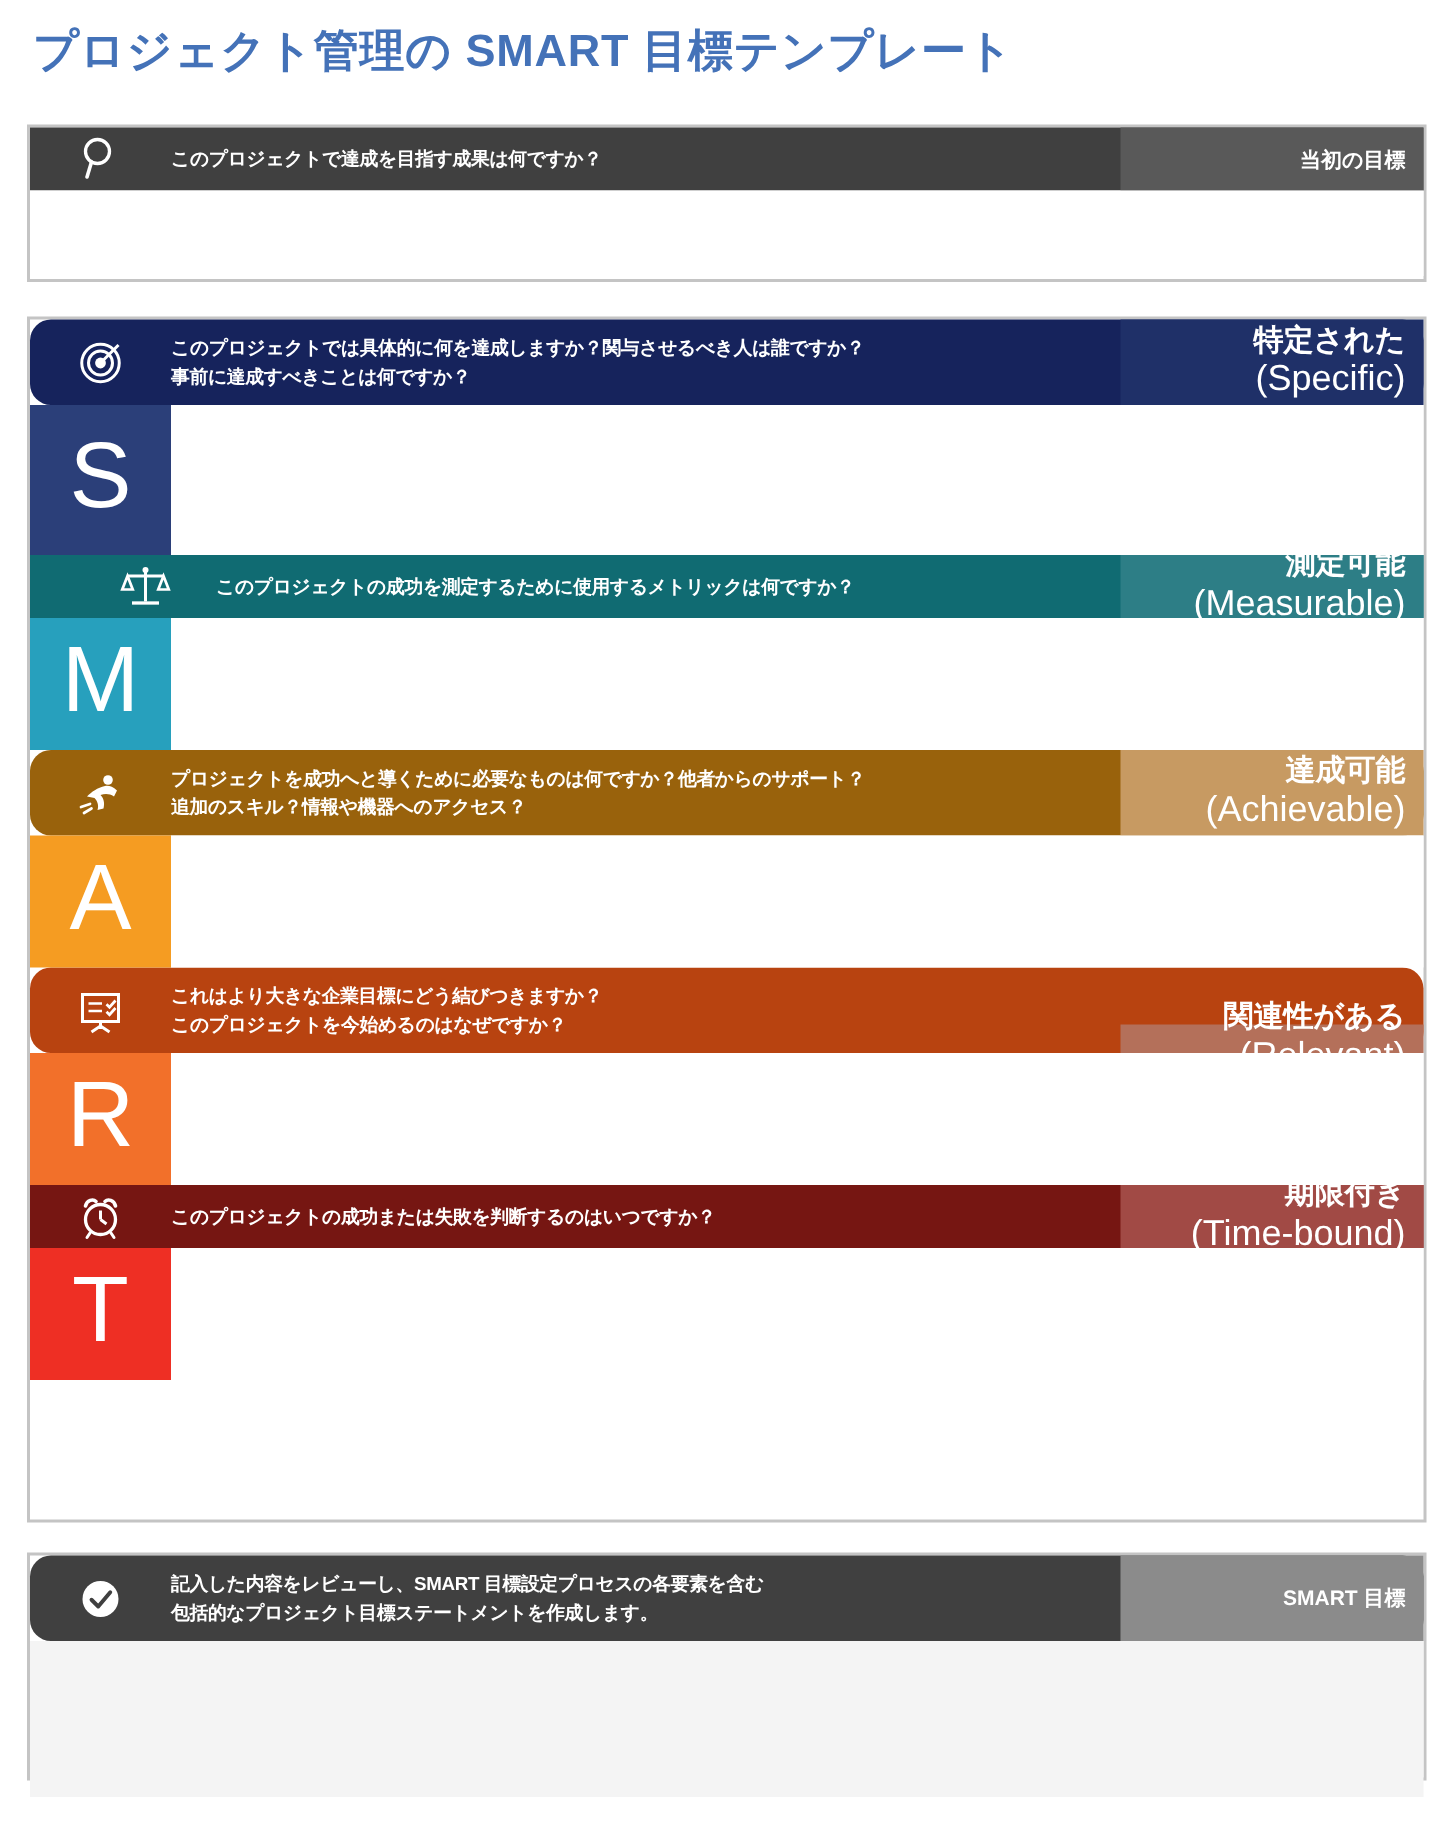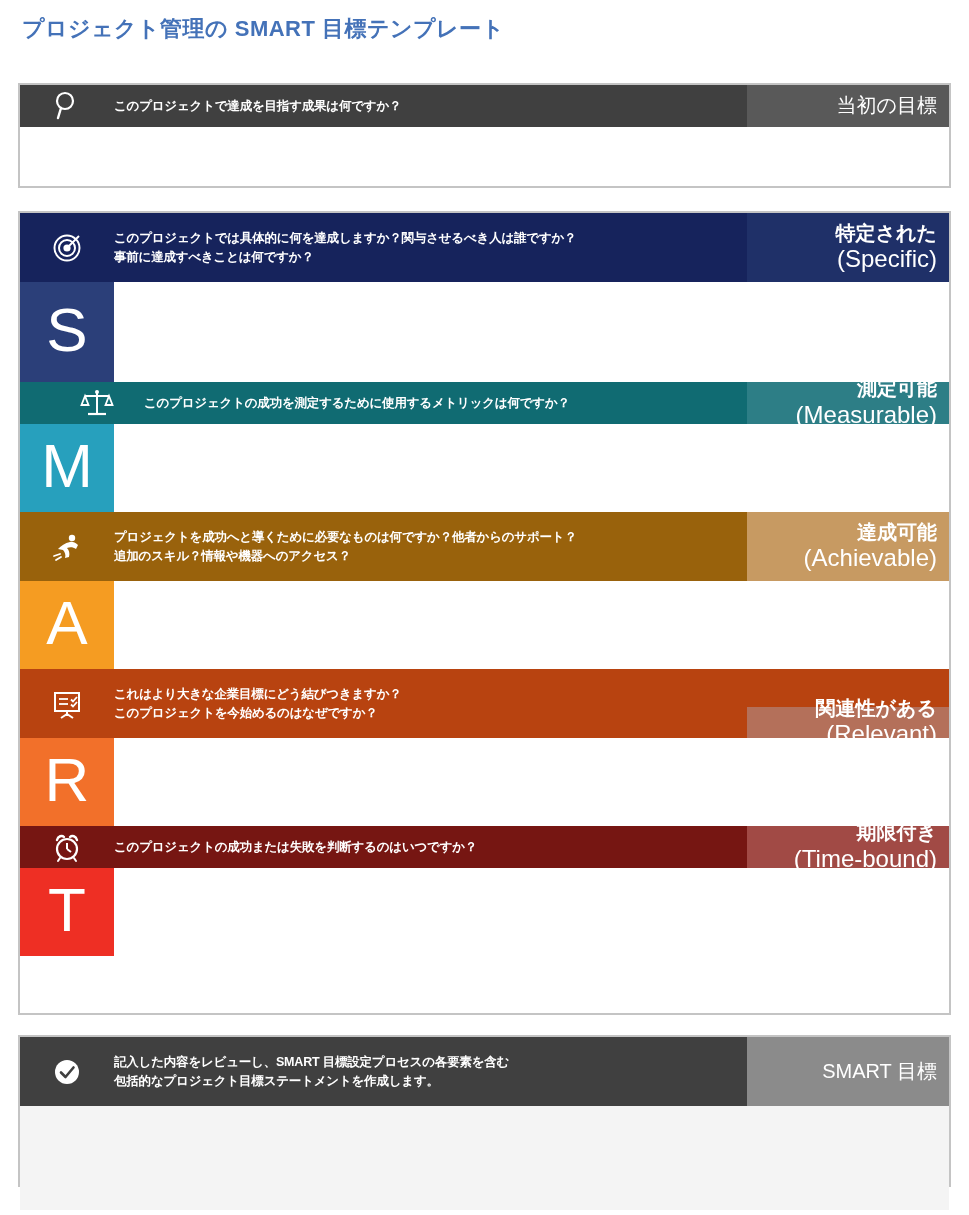--- a/index.html
+++ b/index.html
@@ -19,21 +19,21 @@
     width: 969px;
     height: 1215px;
     box-sizing: border-box;
   }
 
   
   .title {
     position: absolute;
     left: 22px;
     top: 14px;
-    font-size: 22px;
+    font-size: 30px;
     font-weight: bold;
     color: #4472b8;
     letter-spacing: 0.5px;
     white-space: nowrap;
   }
 
   
   .card {
     position: absolute;
     left: 18px;
@@ -43,21 +43,21 @@
     background: #ffffff;
   }
 
   .bar {
     display: flex;
     align-items: stretch;
     height: 42px;
     width: 100%;
     box-sizing: border-box;
   }
-  .bar.tall { height: 69px; }
+  .bar.tall { height: 57px; border-radius: 14px; }
 
   .icon-cell {
     width: 94px;
     min-width: 94px;
     display: flex;
     align-items: center;
     justify-content: center;
     color: #ffffff;
   }
   .icon-cell svg { display: block; }
@@ -96,21 +96,21 @@
   .label-en {
     font-size: 24px;
     font-weight: normal;
     white-space: nowrap;
   }
   .label-single {
     font-size: 20px;
     font-weight: bold;
     white-space: nowrap;
   }
-  .label-single.light { font-weight: normal; font-size: 20px; }
+  .label-single.light { font-weight: bold; font-size: 14px; }
 
   
   .body-row {
     display: flex;
     align-items: stretch;
     width: 100%;
   }
   .letter-cell {
     width: 94px;
     min-width: 94px;

